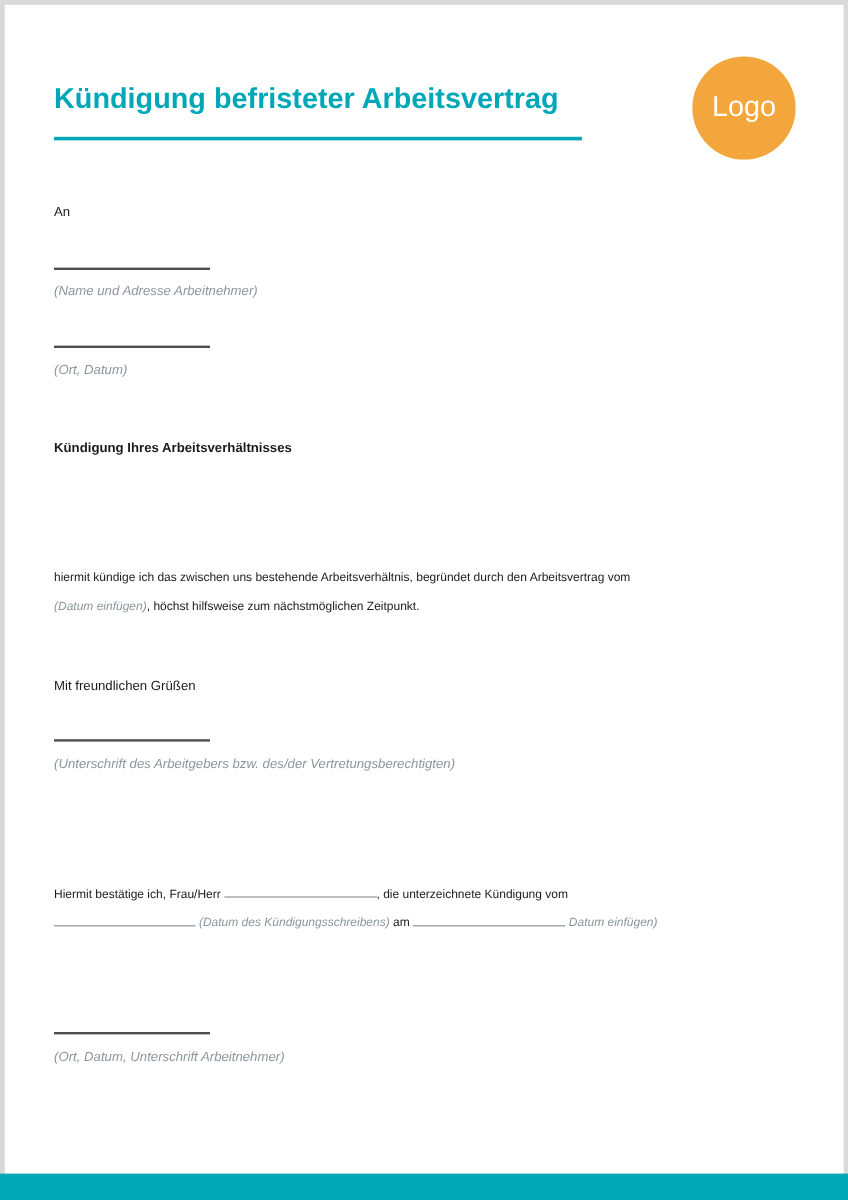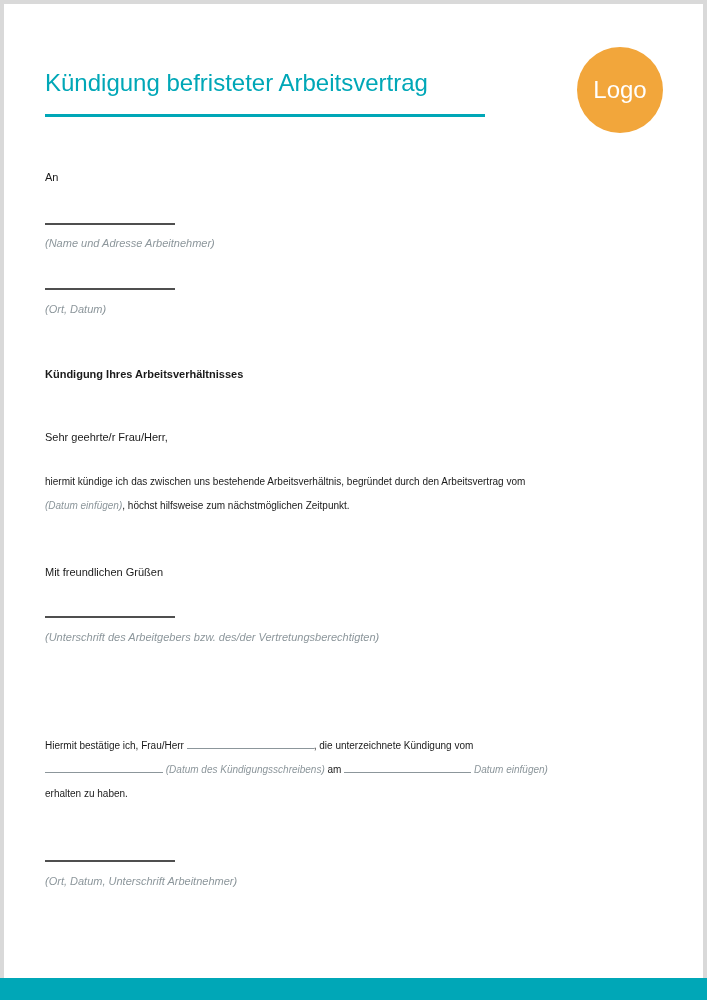--- a/index.html
+++ b/index.html
@@ -17,21 +17,21 @@
     font-family:"Liberation Sans",sans-serif;
     color:#1a1a1a;
   }
   .page{
     position:absolute;left:4px;top:4px;right:4px;bottom:0;
     background:#ffffff;
   }
   .abs{position:absolute;left:41px;}
   .page-title{
     top:64px;width:612px;
-    font-size:24px;font-weight:normal;line-height:30px;
+    font-size:24px;font-weight:bold;line-height:30px;
     color:var(--accent);letter-spacing:0;
   }
   .title-underline{
     top:110px;width:440px;height:3px;background:var(--accent);
   }
   .logo{
     position:absolute;left:573px;top:43px;width:86px;height:86px;
     border-radius:50%;background:var(--logo-bg);
     display:flex;align-items:center;justify-content:center;
   }
@@ -69,36 +69,34 @@
   <div class="abs txt" style="top:165px">An</div>
 
   <div class="abs rule" style="top:219px"></div>
   <div class="abs txt ph" style="top:231px">(Name und Adresse Arbeitnehmer)</div>
 
   <div class="abs rule" style="top:284px"></div>
   <div class="abs txt bold" style="top:362px">Kündigung Ihres Arbeitsverhältnisses</div>
 
   <div class="abs txt ph" style="top:297px">(Ort, Datum)</div>
 
-  <div class="abs txt" style="top:425px">Sehr geehrte/r Frau/Herr,</div>
 
   <div class="abs para" style="top:466px">
       <div class="tline"><span>hiermit kündige ich das zwischen uns bestehende Arbeitsverhältnis, begründet durch den Arbeitsvertrag vom</span></div>
       <div class="tline"><span class="ph">(Datum einfügen)</span><span>, höchst hilfsweise zum nächstmöglichen Zeitpunkt.</span></div>
     </div>
 
   <div class="abs txt" style="top:560px">Mit freundlichen Grüßen</div>
 
   <div class="abs rule" style="top:612px"></div>
   <div class="abs txt ph" style="top:625px">(Unterschrift des Arbeitgebers bzw. des/der Vertretungsberechtigten)</div>
 
   <div class="abs para" style="top:730px">
       <div class="tline"><span>Hiermit bestätige ich, Frau/Herr </span><span class="blank" style="width: 127px;"></span><span>, die unterzeichnete Kündigung vom</span></div>
       <div class="tline"><span class="blank" style="width: 118px;"></span><span class="ph"> (Datum des Kündigungsschreibens)</span><span> am </span><span class="blank" style="width: 127px;"></span><span class="ph"> Datum einfügen)</span></div>
-      <div class="tline"><span>erhalten zu haben.</span></div>
     </div>
 
   <div class="abs rule" style="top:856px"></div>
   <div class="abs txt ph" style="top:869px">(Ort, Datum, Unterschrift Arbeitnehmer)</div>
 
 </div>
 
 <div class="footer-bar"></div>
 
 </body></html>

